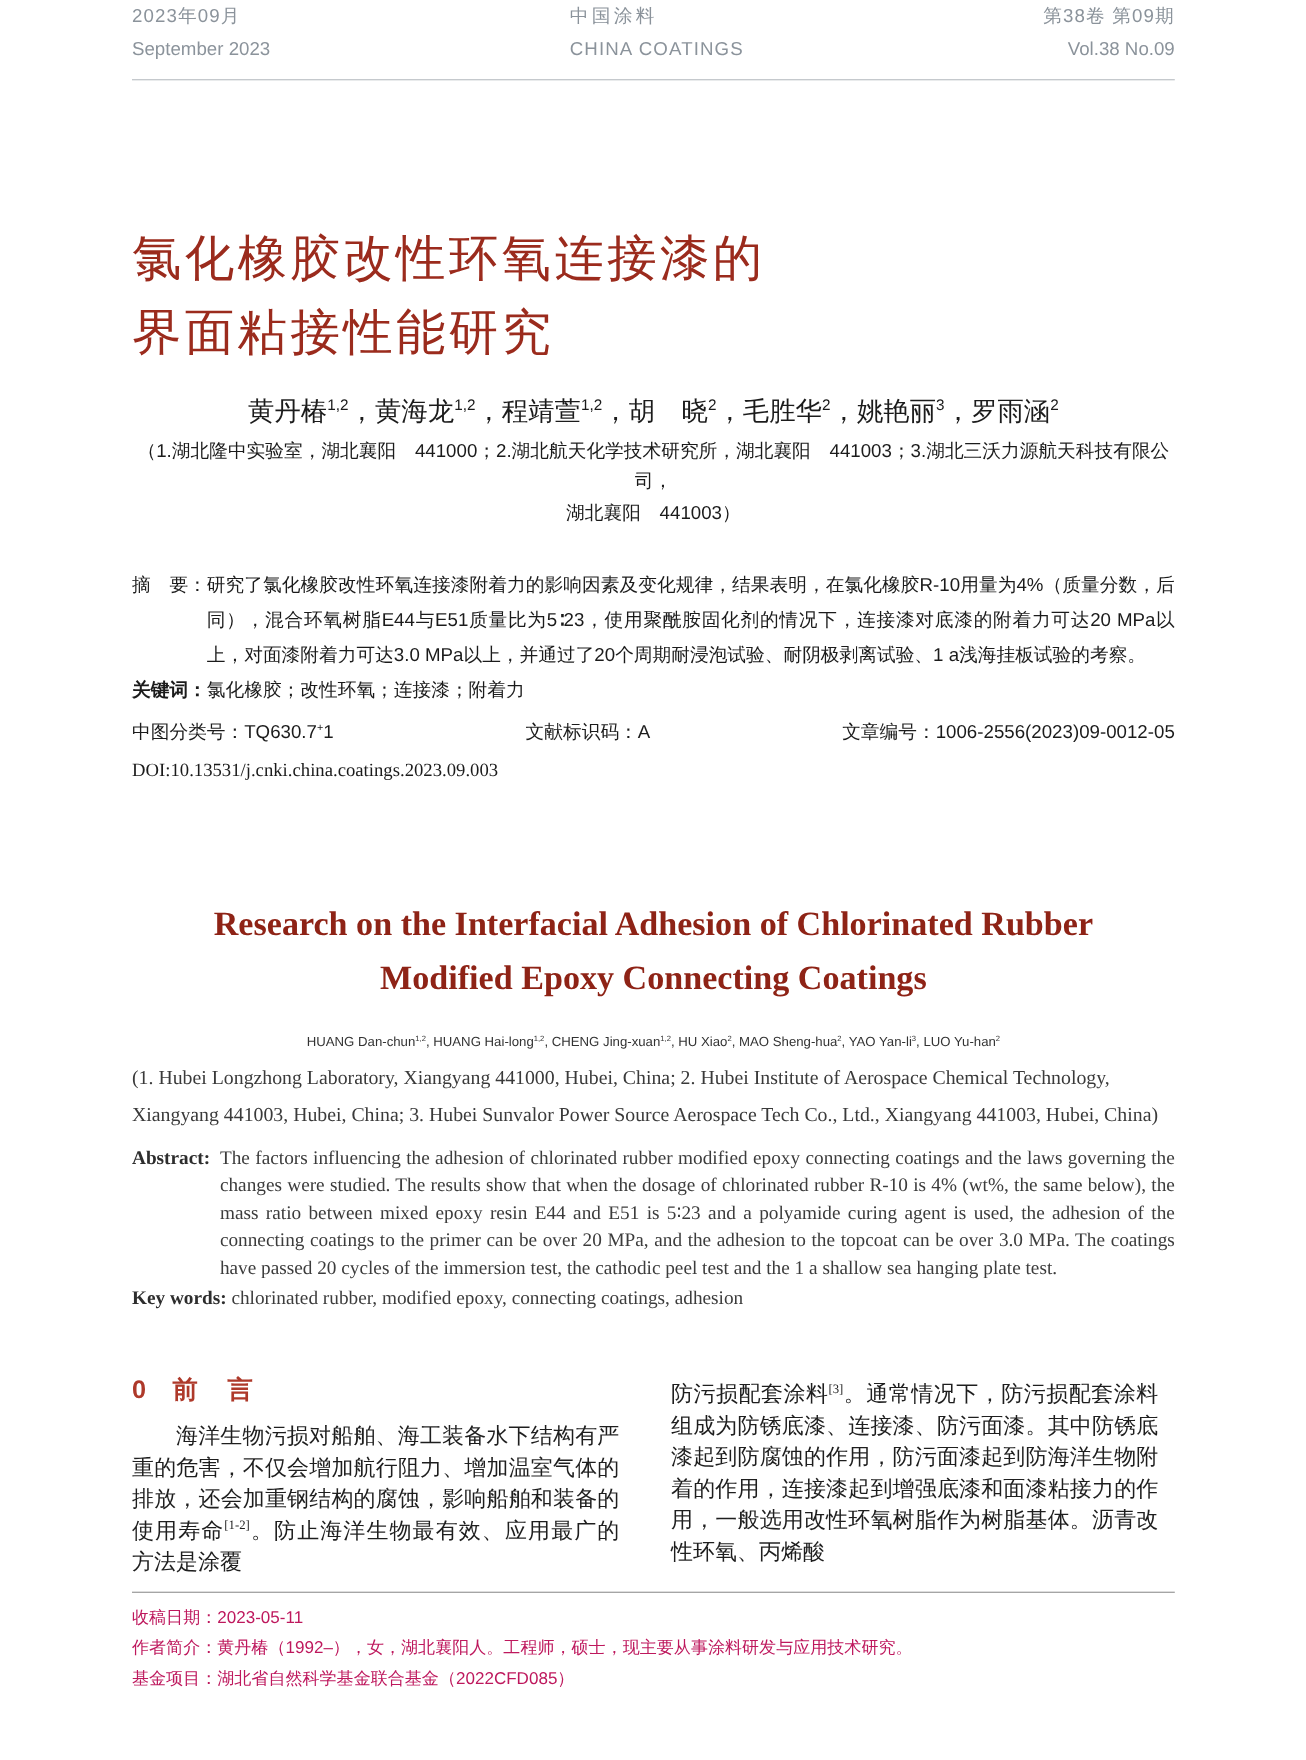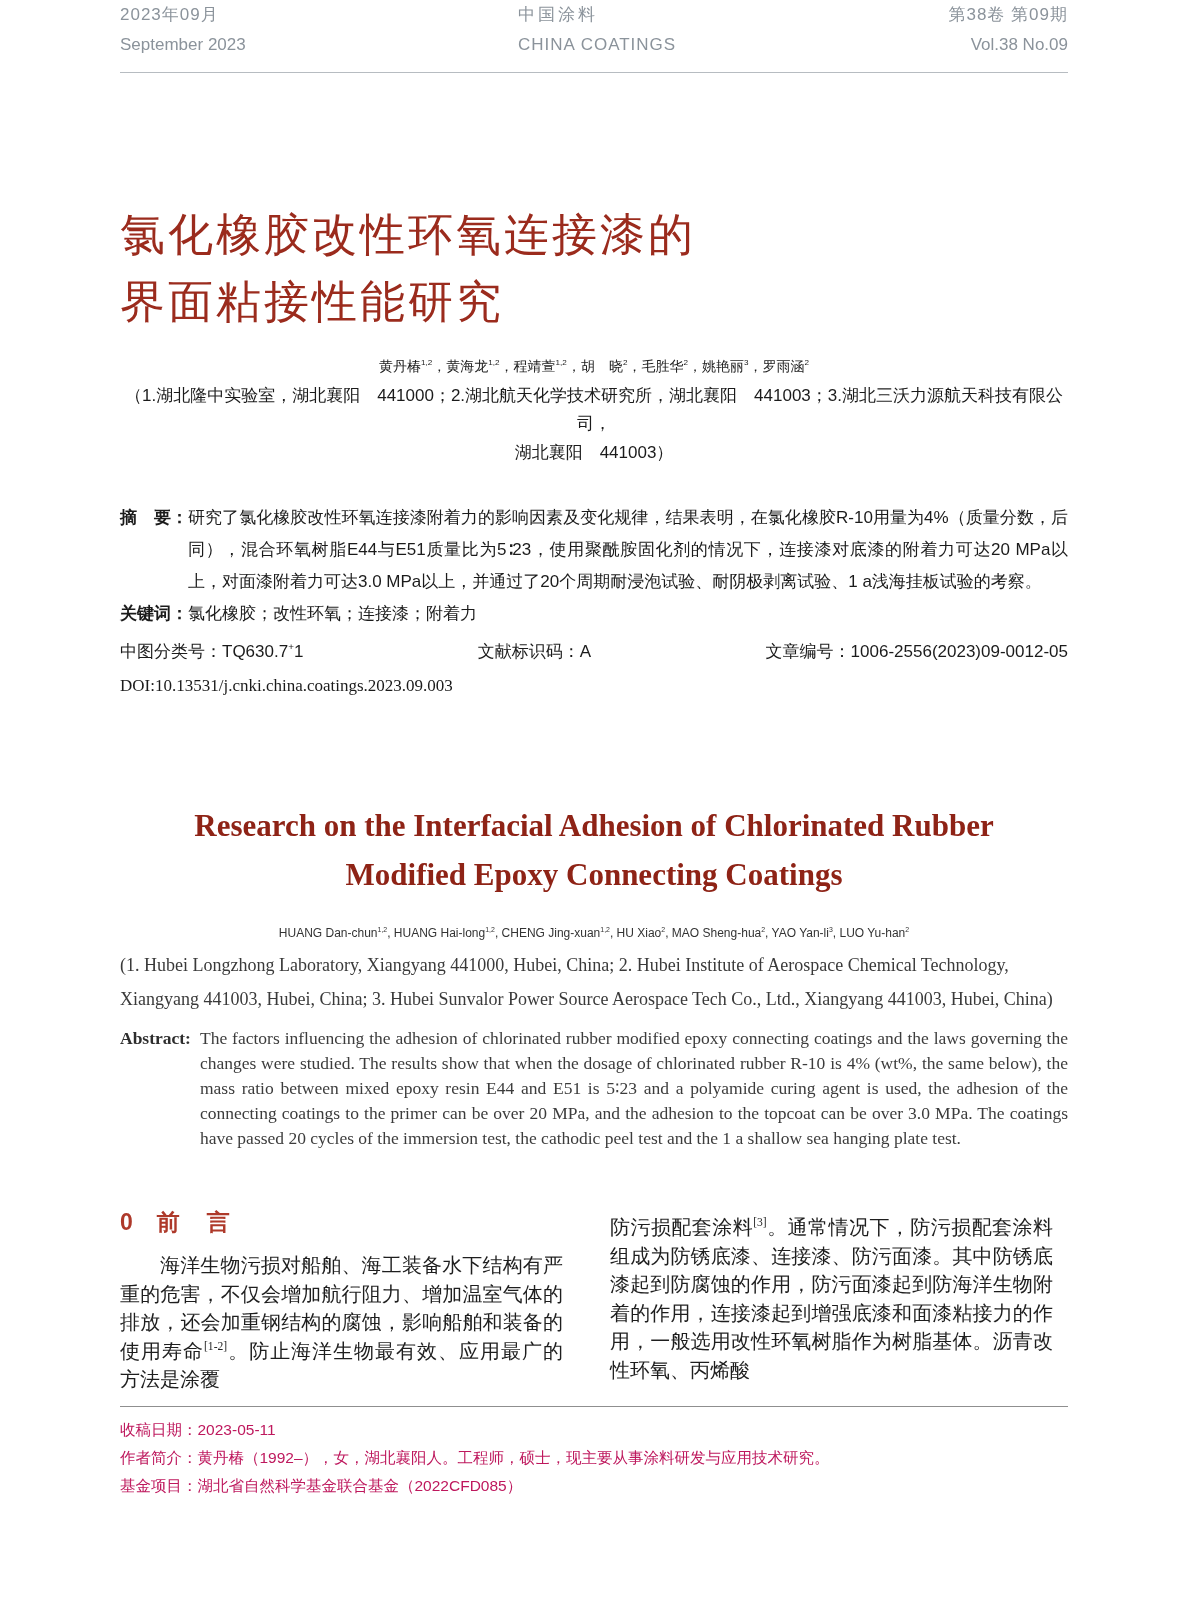--- a/index.html
+++ b/index.html
@@ -34,26 +34,26 @@
   .header .h-right .cn, .header .h-left .cn { letter-spacing:1px; }
 
   
   .title-cn {
     margin-top:128px; text-align:left;
     font-weight:normal; font-size:45px; line-height:1.5;
     color:var(--title-red); letter-spacing:3px;
   }
 
   
-  .authors-cn { margin-top:22px; text-align:center; font-size:14px; color:#1b1b1b; }
+  .authors-cn { margin-top:22px; text-align:center; font-size:24px; color:#1b1b1b; }
   .affil-cn   { margin-top:6px; text-align:center; font-size:17px; line-height:1.7; color:#1b1b1b; }
 
   
   .abstract-cn { display:flex; margin-top:34px; font-size:17px; line-height:32px; color:#1b1b1b; }
-  .abstract-cn .label { font-weight:bold; white-space:nowrap; }
+  .abstract-cn .label { font-weight:normal; white-space:nowrap; }
   .abstract-cn .text  { text-align:justify; }
   .keywords-cn { font-size:17px; line-height:32px; color:#1b1b1b; }
   .keywords-cn .label { font-weight:bold; }
 
   .class-row { display:flex; justify-content:space-between; margin-top:10px; font-size:17px; color:#1b1b1b; }
   .doi { margin-top:13px; font-family:"Liberation Serif", serif; font-size:17px; color:#1b1b1b; }
 
   
   .title-en {
     margin-top:106px; text-align:center;
@@ -155,20 +155,24 @@
   <div class="affil-en">
     <div>(1. Hubei Longzhong Laboratory, Xiangyang 441000, Hubei, China; 2. Hubei Institute of Aerospace Chemical Technology,</div>
     <div>Xiangyang 441003, Hubei, China; 3. Hubei Sunvalor Power Source Aerospace Tech Co., Ltd., Xiangyang 441003, Hubei, China)</div>
   </div>
 
   <div class="abstract-en">
     <span class="label">Abstract:</span>
     <span class="text">The factors influencing the adhesion of chlorinated rubber modified epoxy connecting coatings and the laws governing the changes were studied. The results show that when the dosage of chlorinated rubber R-10 is 4% (wt%, the same below), the mass ratio between mixed epoxy resin E44 and E51 is 5∶23 and a polyamide curing agent is used, the adhesion of the connecting coatings to the primer can be over 20 MPa, and the adhesion to the topcoat can be over 3.0 MPa. The coatings have passed 20 cycles of the immersion test, the cathodic peel test and the 1 a shallow sea hanging plate test.</span>
   </div>
 
+  <div class="keywords-en">
+    <span class="label">Key words:</span>
+    <span>chlorinated rubber, modified epoxy, connecting coatings, adhesion</span>
+  </div>
 
   <div class="body-cols">
     <div class="body-col body-col-left">
       <div class="sec-heading">
         <span class="sec-num">0</span><span>前　言</span>
       </div>
       <p class="body-p indent"><span>海洋生物污损对船舶、海工装备水下结构有严重的危害，不仅会增加航行阻力、增加温室气体的排放，还会加重钢结构的腐蚀，影响船舶和装备的使用寿命</span><sup>[1-2]</sup><span>。防止海洋生物最有效、应用最广的方法是涂覆</span></p>
     </div>
     <div class="body-col body-col-right">
       <p class="body-p"><span>防污损配套涂料</span><sup>[3]</sup><span>。通常情况下，防污损配套涂料组成为防锈底漆、连接漆、防污面漆。其中防锈底漆起到防腐蚀的作用，防污面漆起到防海洋生物附着的作用，连接漆起到增强底漆和面漆粘接力的作用，一般选用改性环氧树脂作为树脂基体。沥青改性环氧、丙烯酸</span></p>

